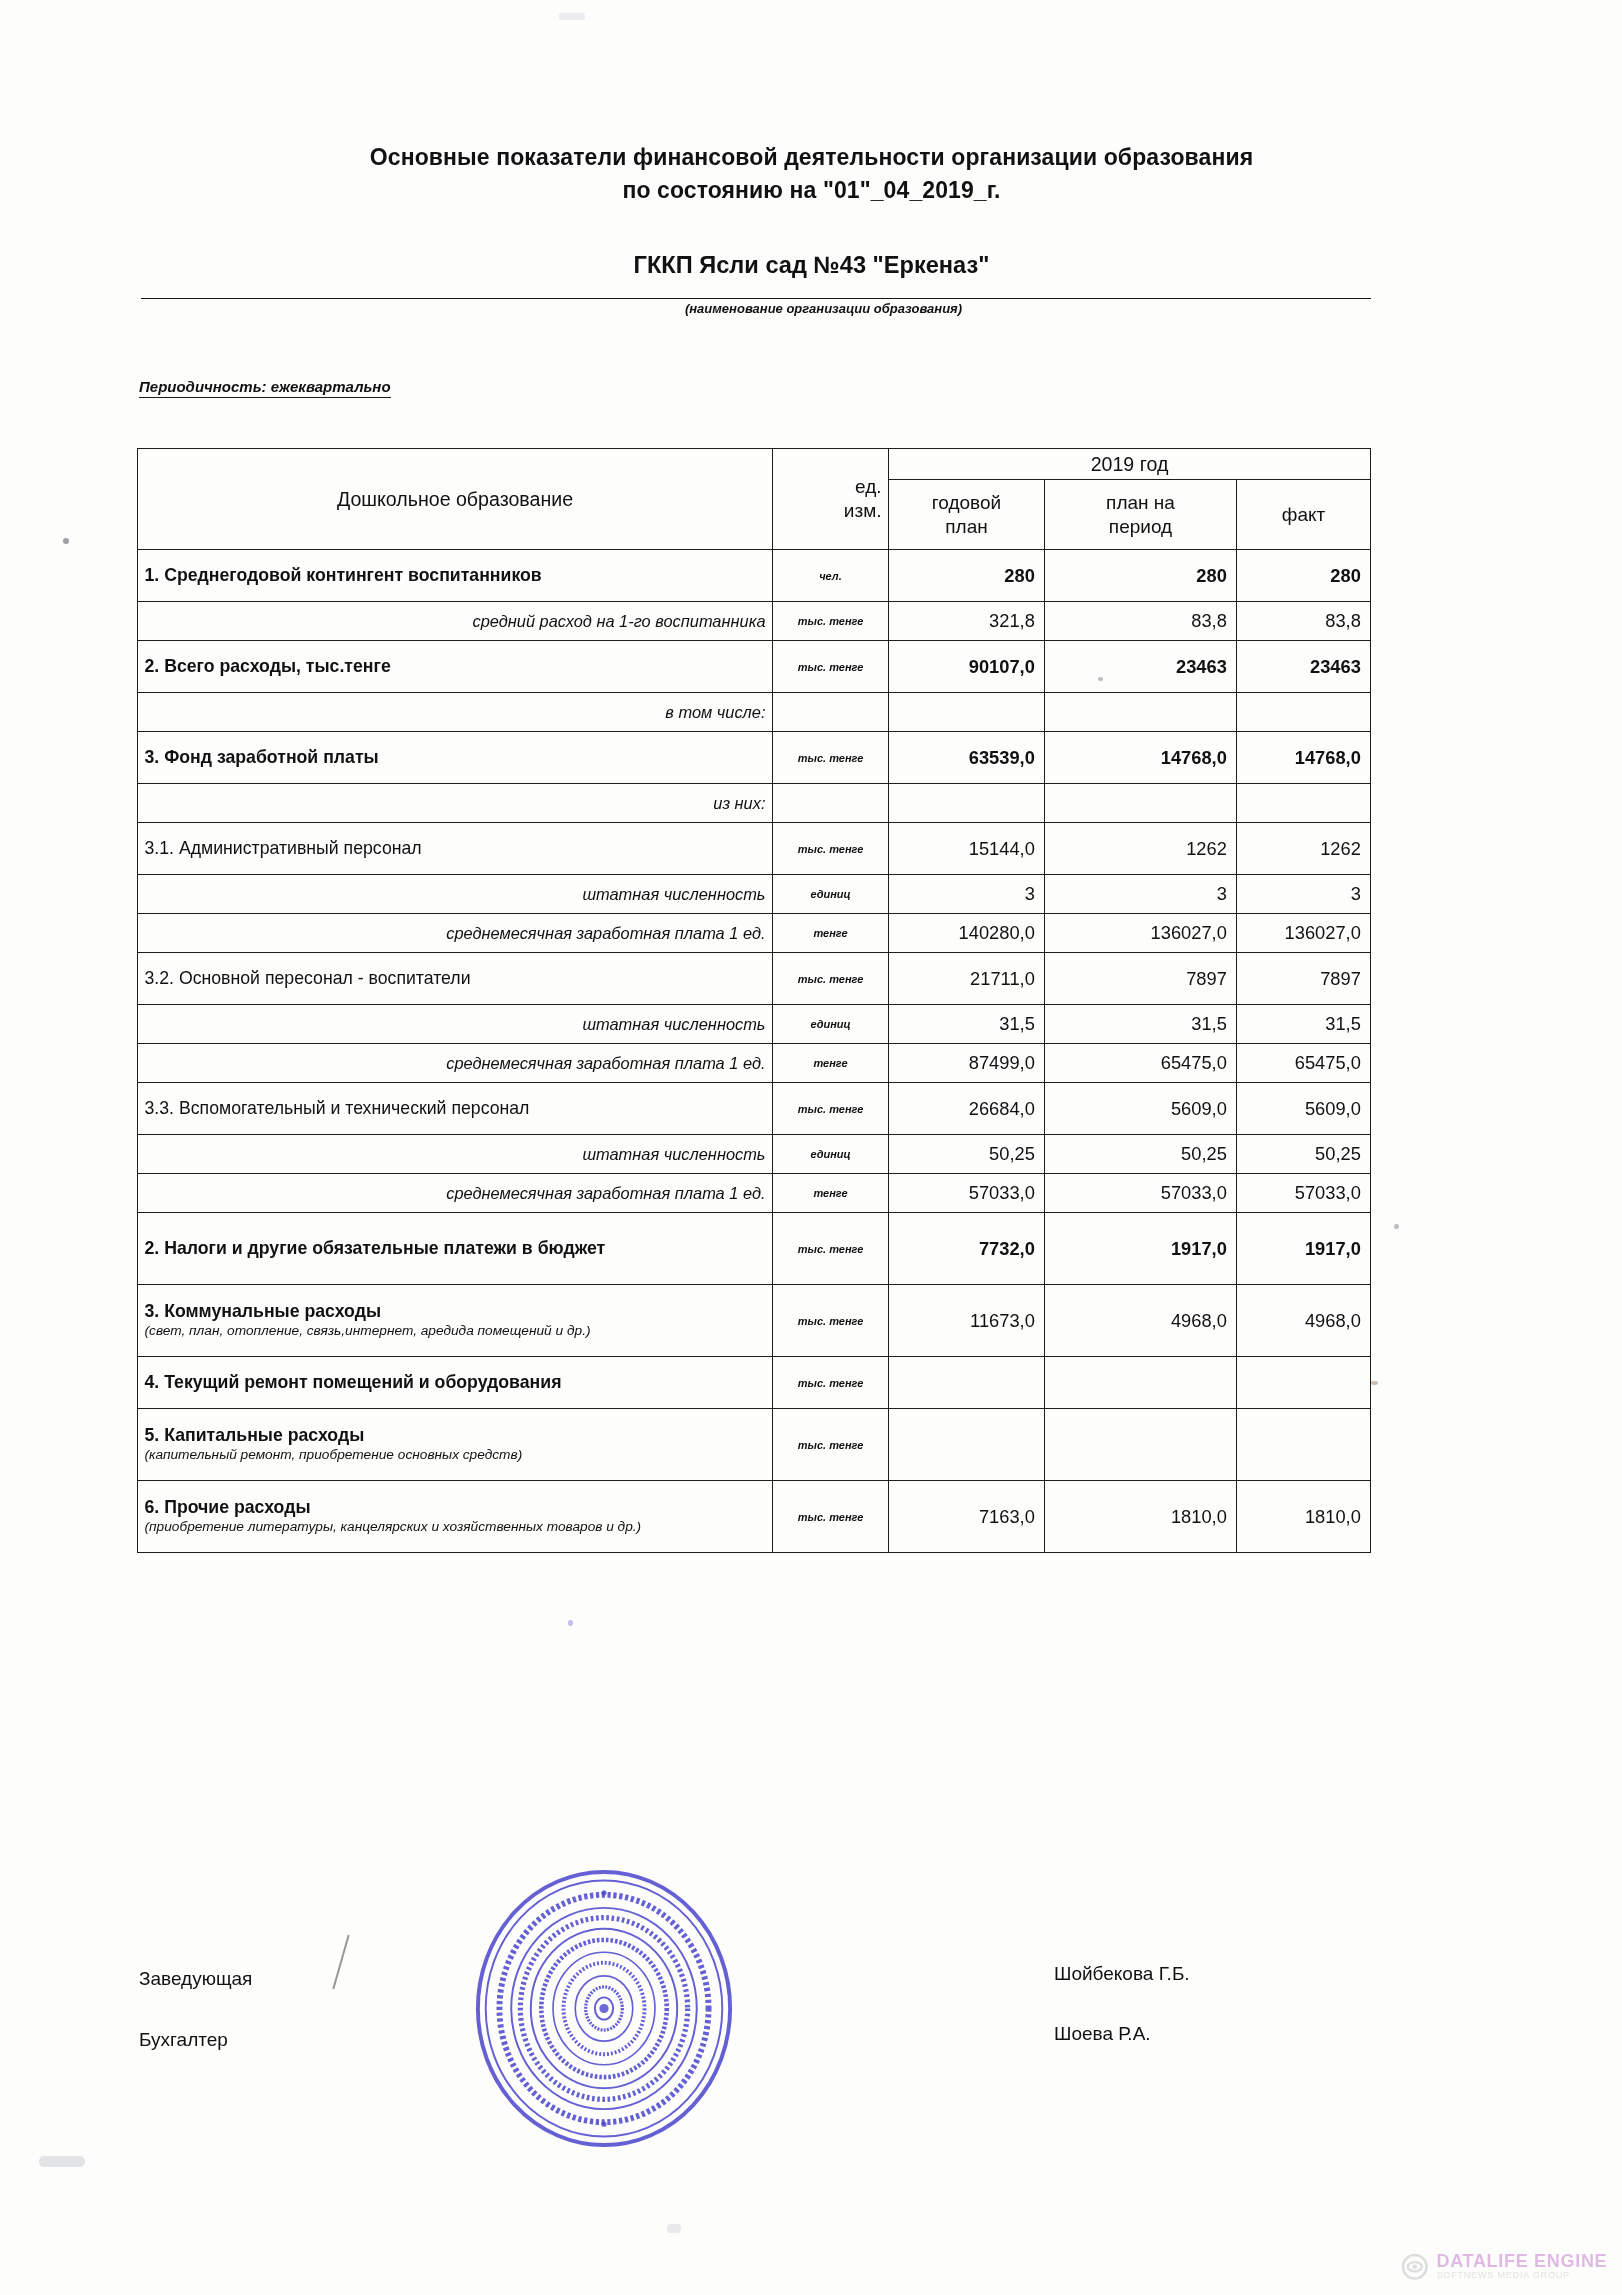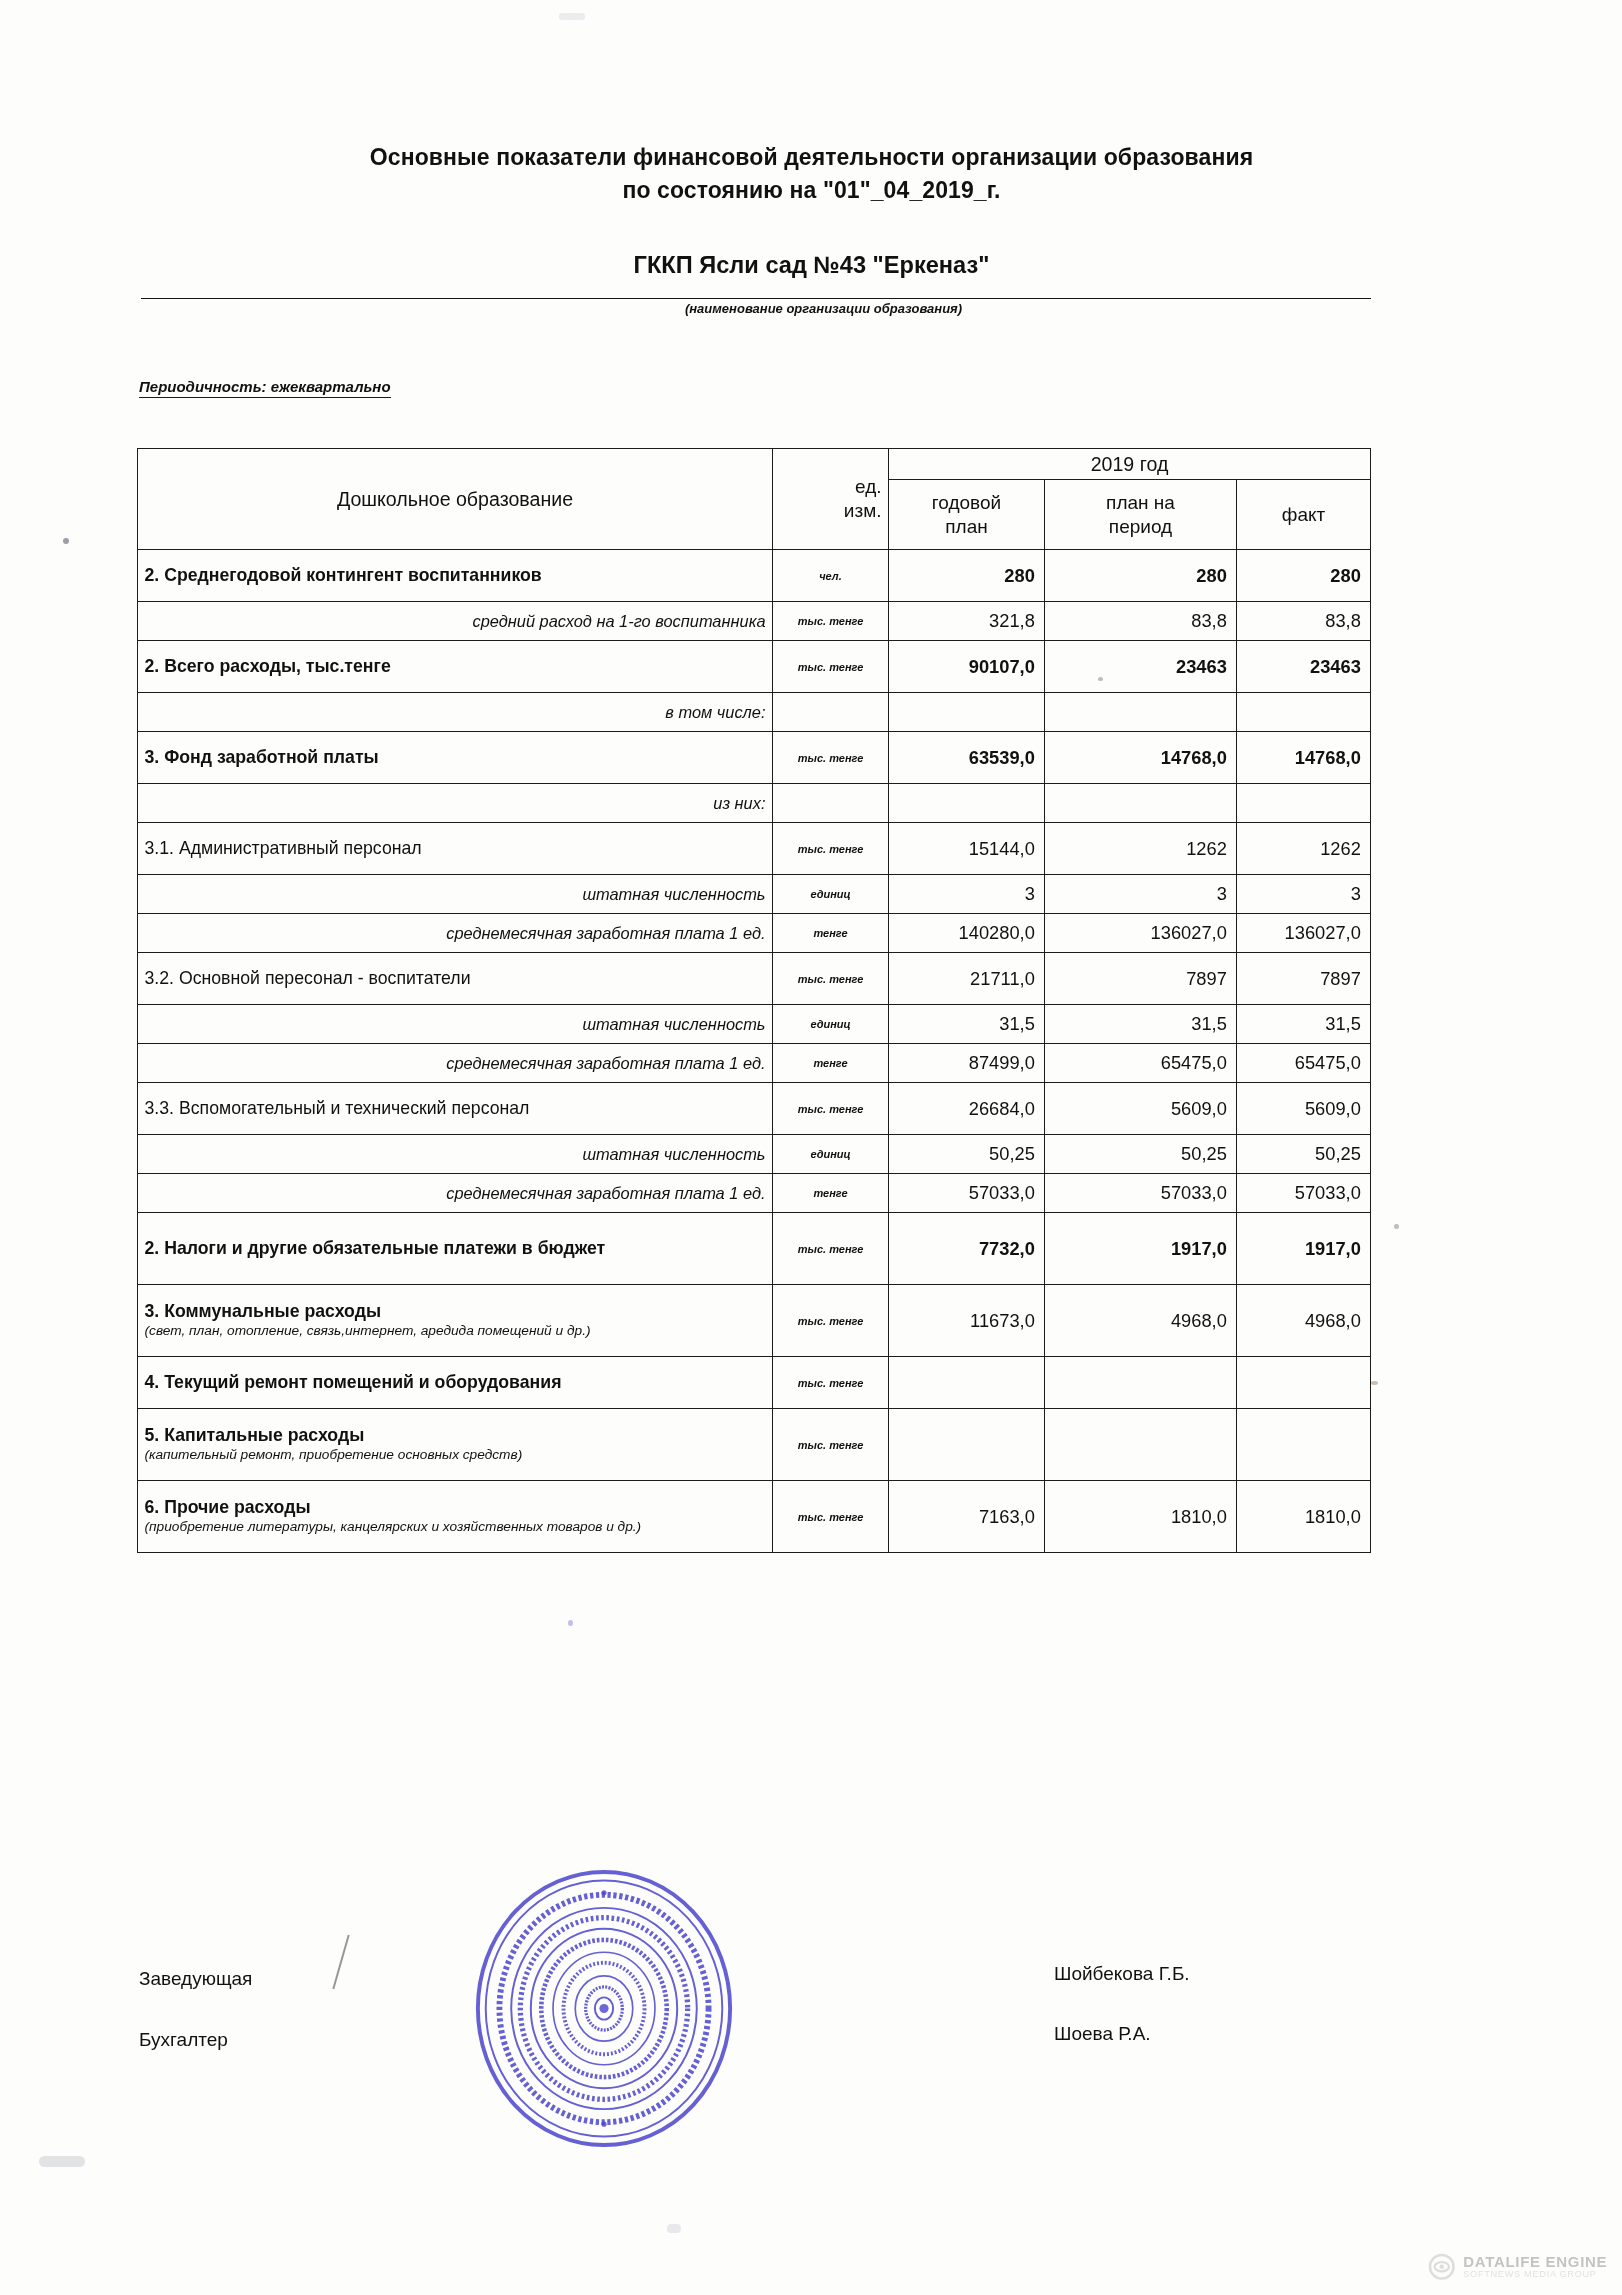--- a/index.html
+++ b/index.html
@@ -131,21 +131,21 @@
   .speck{position:absolute;background:#2b2b3a;opacity:.45;border-radius:50%;}
   .smudge{position:absolute;background:#b9bcc4;opacity:.35;}
 
   
   .watermark{
     position:absolute; right:15.7px; bottom:14.4px;
     display:flex; align-items:center; gap:7.9px;
     opacity:.30;
   }
   .wm-text{line-height:1.05;}
-  .wm-main{font-size:15px; font-weight:bold; color:#404040; letter-spacing:0.7px;}
+  .wm-main{font-size:18px; font-weight:bold; color:#a21caf; letter-spacing:0.7px;}
   .wm-sub{font-size:9.2px; color:#a2a2a2; letter-spacing:0.7px;}
 </style>
 </head>
 <body>
 
 <div class="page">
 
   <div class="speck" style="left:63px;top:538px;width:5.9px;height:5.9px;"></div>
   <div class="speck" style="left:1394px;top:1224px;width:4.6px;height:4.6px;opacity:.3;"></div>
   <div class="speck" style="left:1371px;top:1381px;width:6.5px;height:3.9px;opacity:.35;background:#6b4a2a;"></div>
@@ -190,21 +190,21 @@
         </th>
         <th class="hdr-sub">
           <span>план на</span><br>
           <span>период</span>
         </th>
         <th class="hdr-sub">факт</th>
       </tr>
     </thead>
     <tbody id="tbody">
         <tr>
-          <td class="lbl bold r-tall">2. Среднегодовой контингент воспитанников</td>
+          <td class="lbl bold r-tall">1. Среднегодовой контингент воспитанников</td>
           <td class="unit">чел.</td>
           <td class="num bold">280</td>
           <td class="num bold">280</td>
           <td class="num bold">280</td>
         </tr>
         <tr>
           <td class="lbl ital r-short">средний расход на 1-го воспитанника</td>
           <td class="unit">тыс. тенге</td>
           <td class="num">321,8</td>
           <td class="num">83,8</td>

